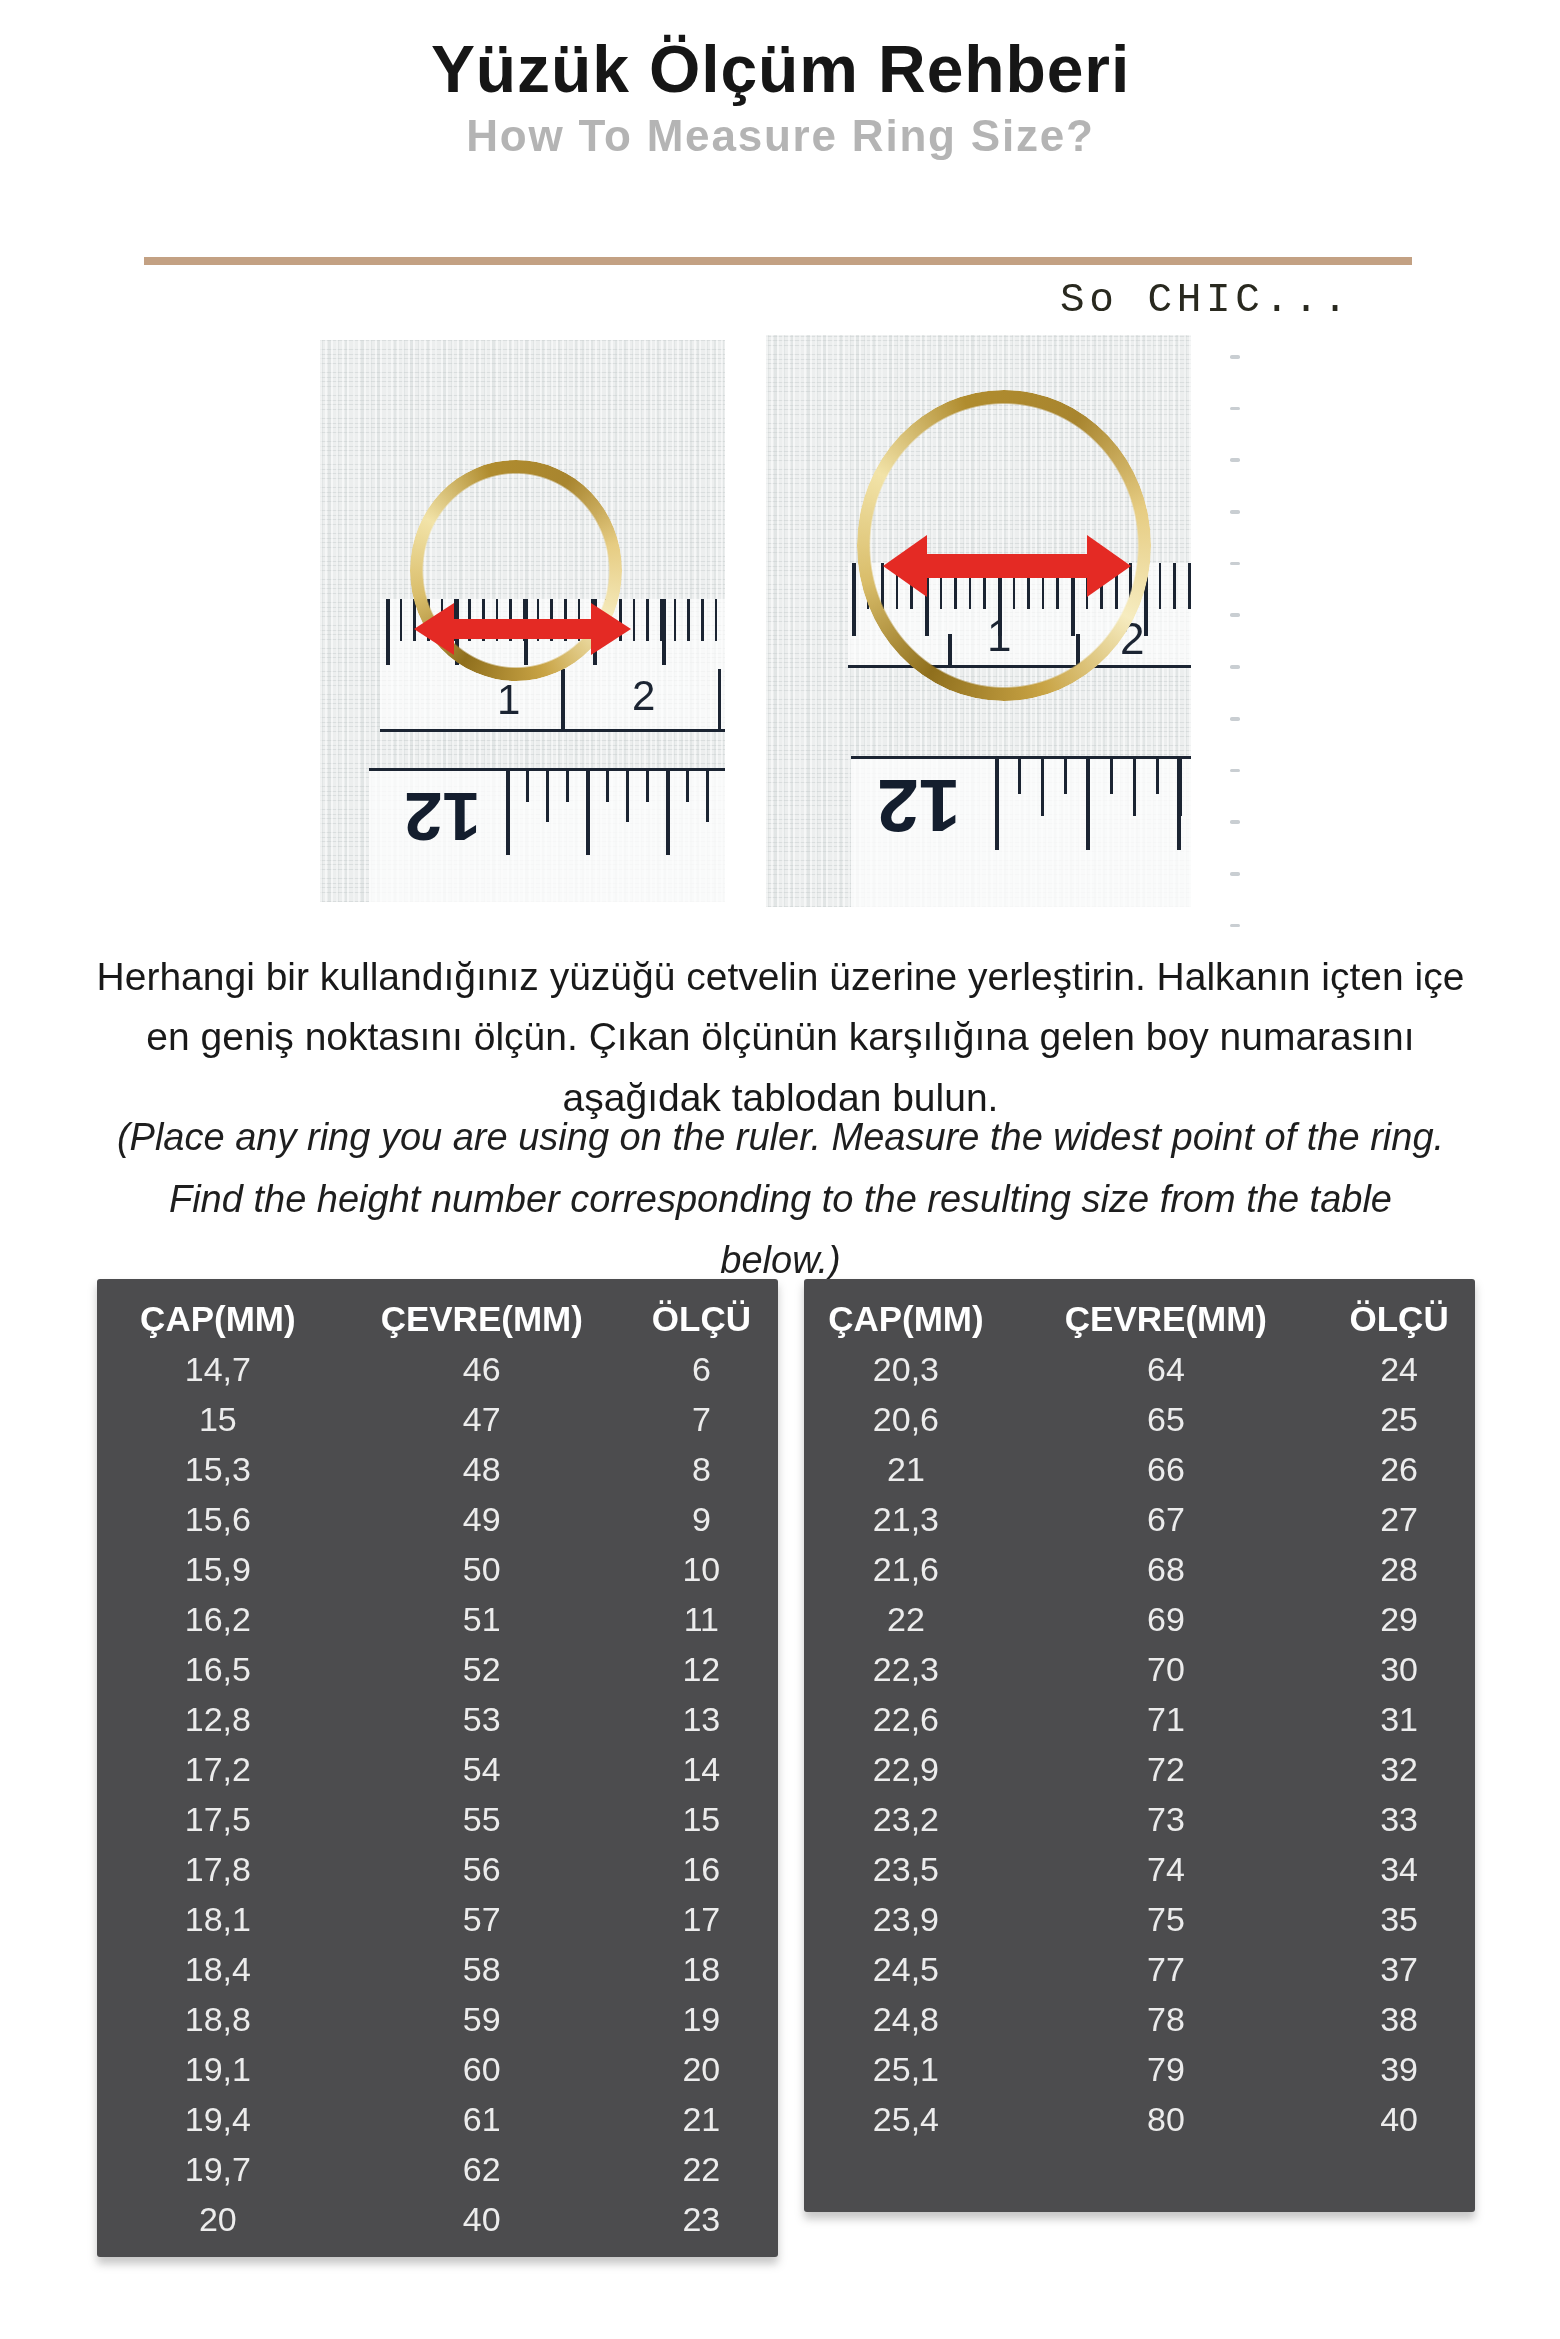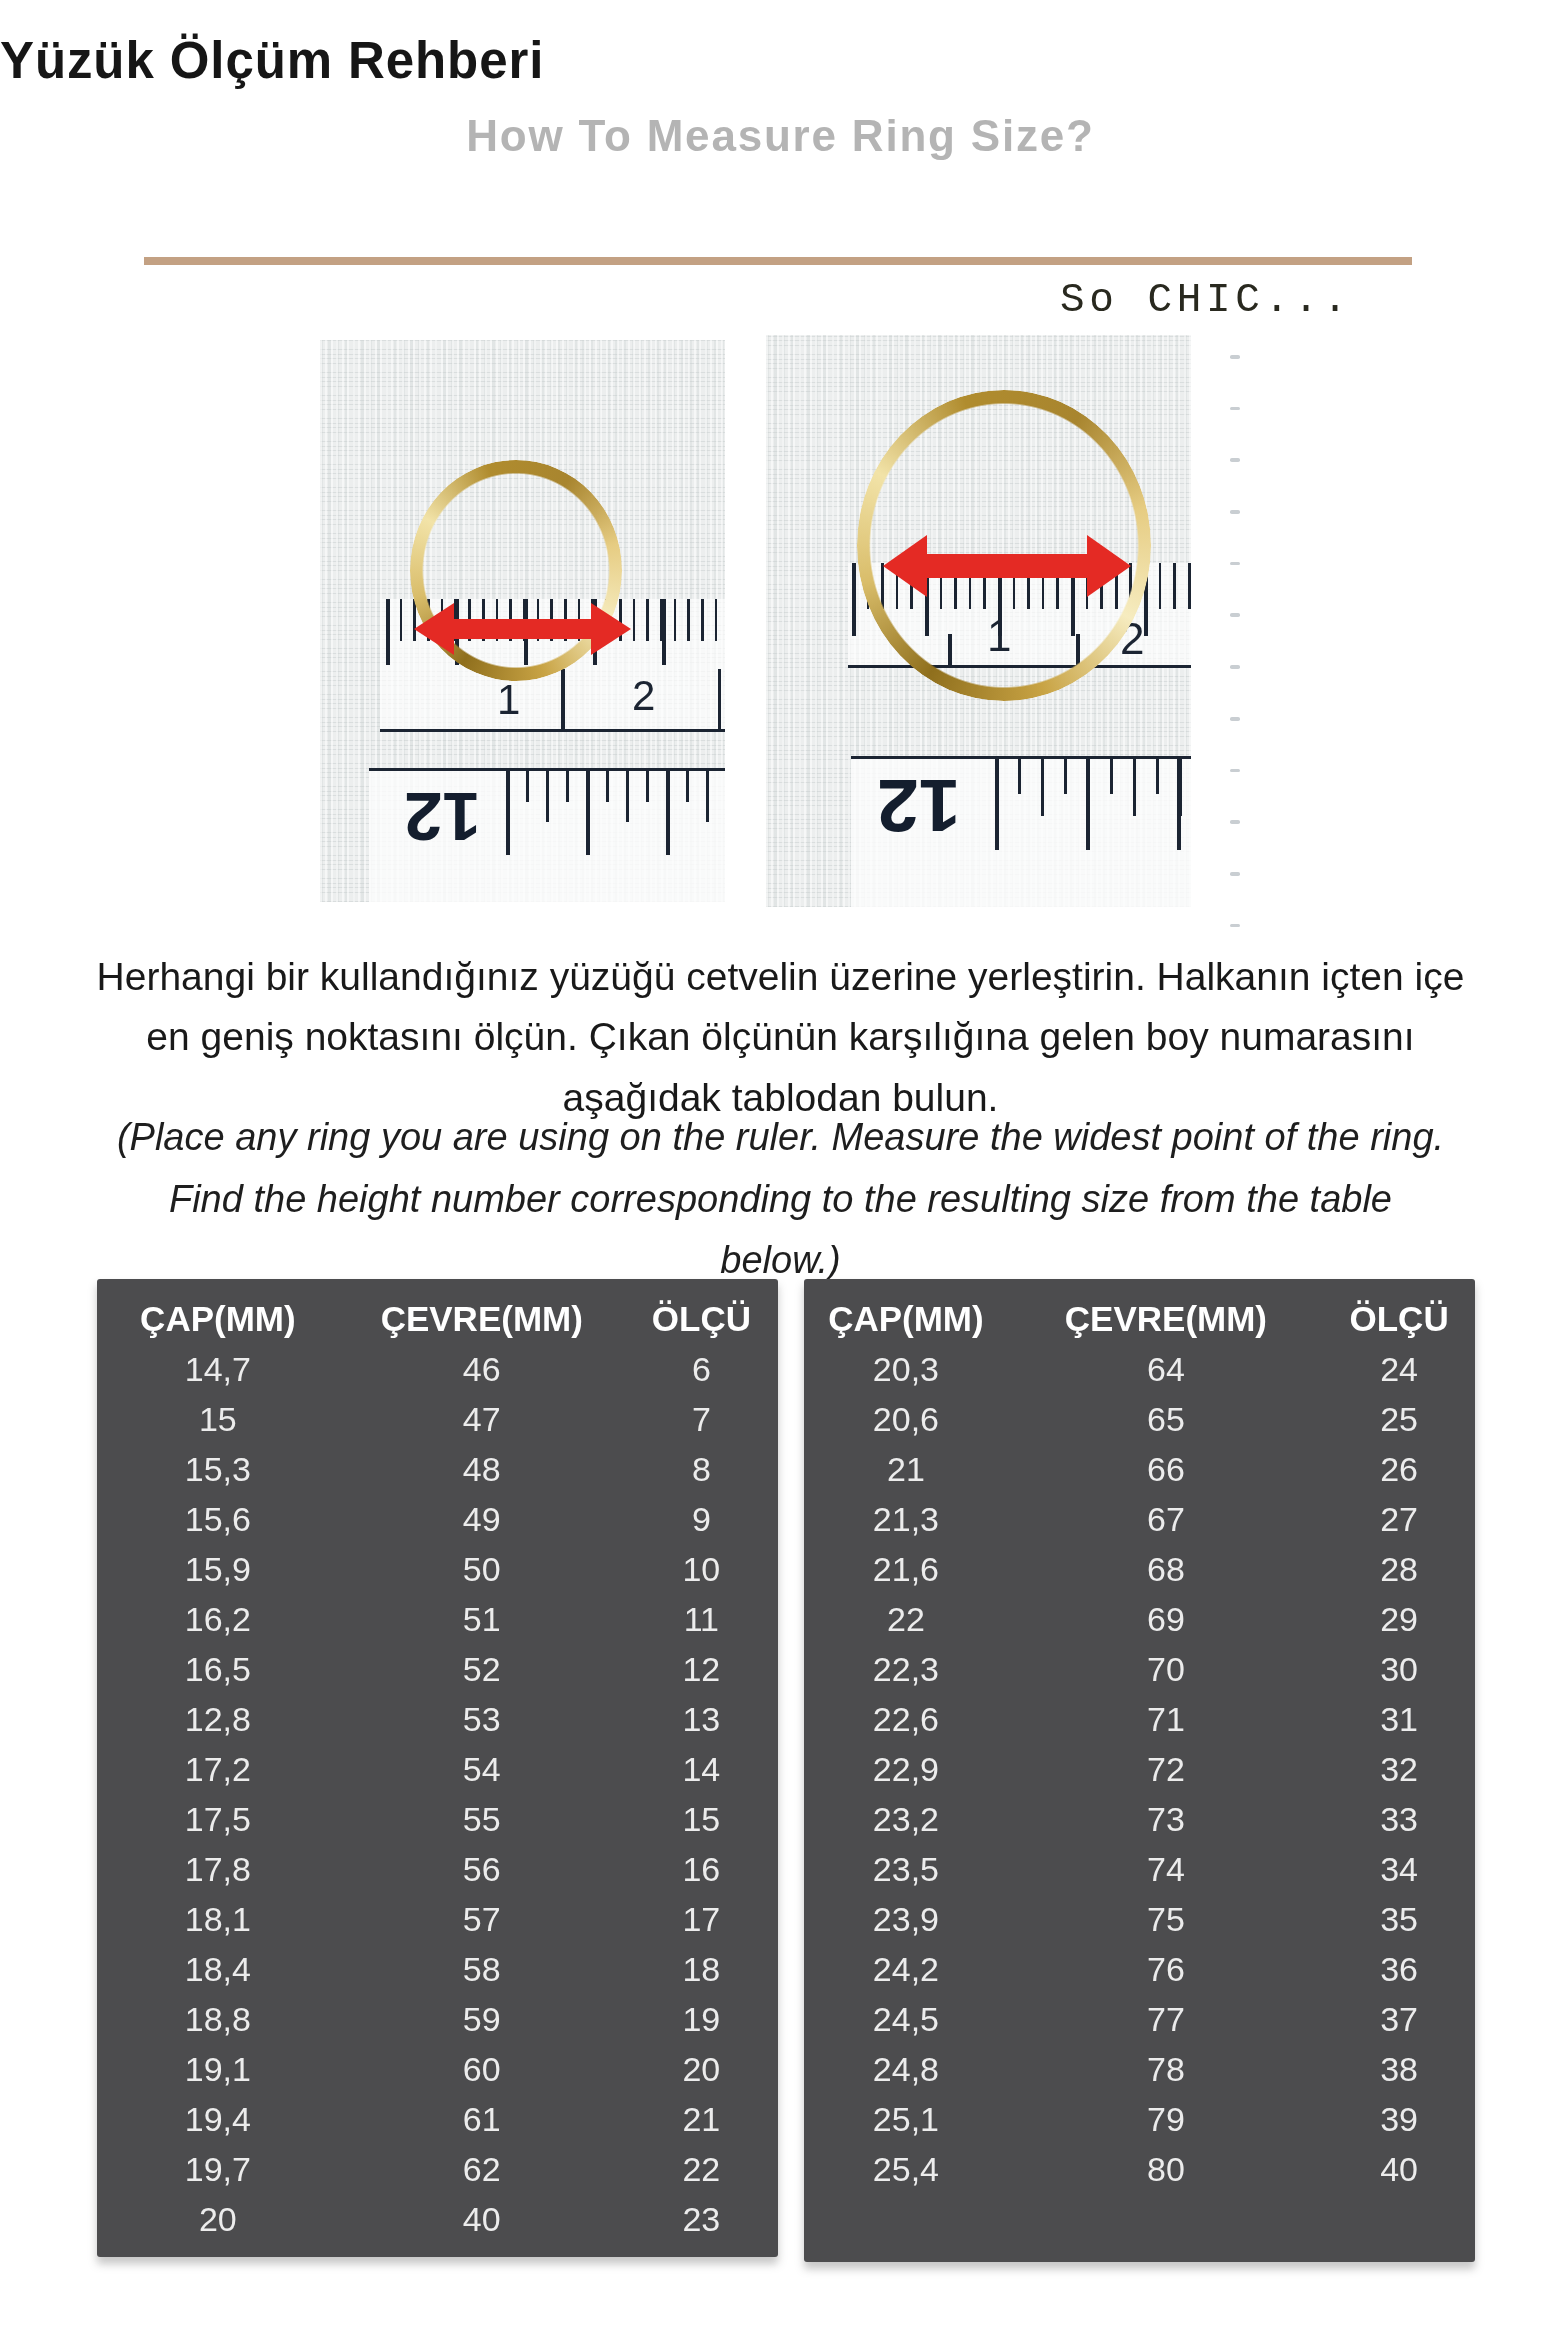--- a/index.html
+++ b/index.html
@@ -7,22 +7,22 @@
   body {
     width:1561px; height:2339px; position:relative; overflow:hidden;
     font-family:"Liberation Sans", sans-serif;
   }
   :root {
     --red:#e42a24; --tan:#c3a183; --charcoal:#4c4c4e; --ink:#1b2432;
   }
 
   
   .page-title {
-    position:absolute; top:31px; left:0; width:100%; text-align:left;
-    font-size:51px; font-weight:800; color:#161616; letter-spacing:0.9px;
+    position:absolute; top:31px; left:0; width:100%; text-align:center;
+    font-size:66px; font-weight:800; color:#161616; letter-spacing:0.9px;
   }
   .page-subtitle {
     position:absolute; top:111px; left:0; width:100%; text-align:center;
     font-size:44px; font-weight:700; color:#b4b4b4; letter-spacing:1.8px;
   }
   .divider {
     position:absolute; top:257px; left:144px; width:1268px; height:8.2px;
     background:var(--tan);
   }
   .brand {
@@ -385,25 +385,20 @@
           <span class="cell">23,5</span>
           <span class="cell">74</span>
           <span class="cell">34</span>
         </div>
         <div class="trow">
           <span class="cell">23,9</span>
           <span class="cell">75</span>
           <span class="cell">35</span>
         </div>
         <div class="trow">
-          <span class="cell">24,2</span>
-          <span class="cell">76</span>
-          <span class="cell">36</span>
-        </div>
-        <div class="trow">
           <span class="cell">24,5</span>
           <span class="cell">77</span>
           <span class="cell">37</span>
         </div>
         <div class="trow">
           <span class="cell">24,8</span>
           <span class="cell">78</span>
           <span class="cell">38</span>
         </div>
         <div class="trow">

